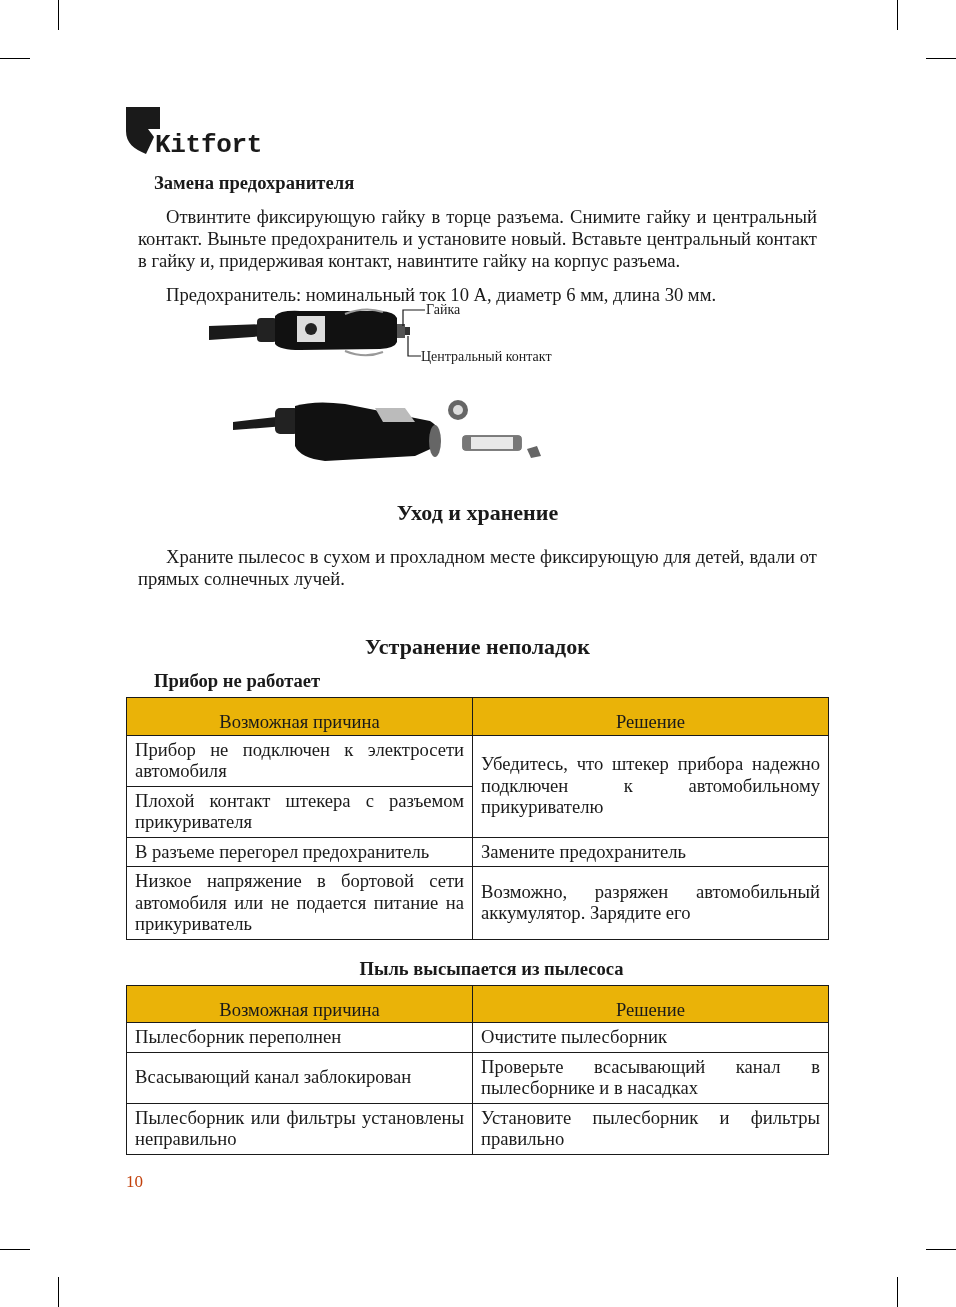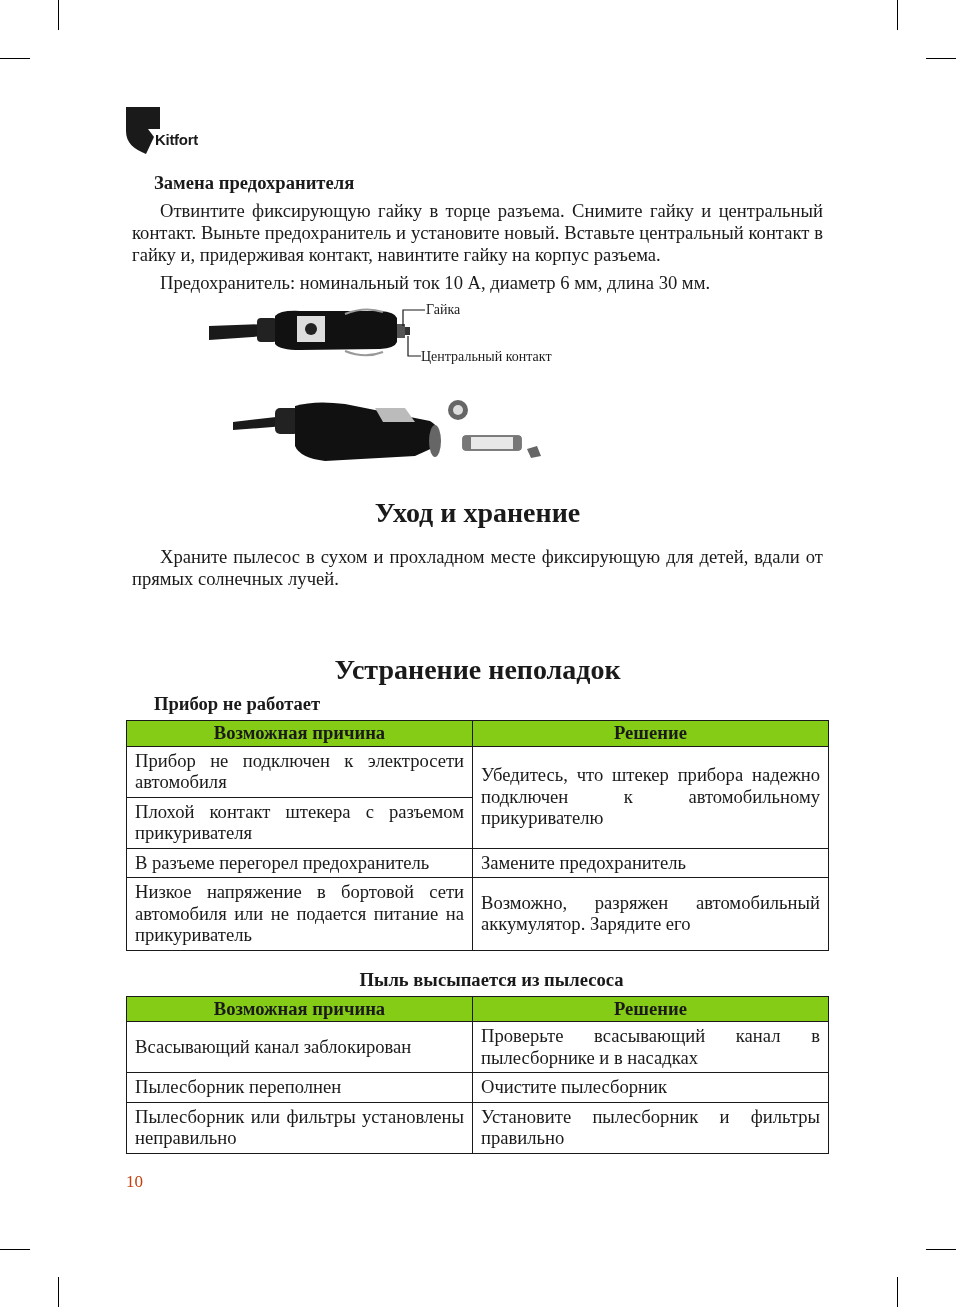--- a/index.html
+++ b/index.html
@@ -1,31 +1,31 @@
 <!DOCTYPE html>
 <html><head>
   <meta charset="utf-8">
   <style>
     html, body { margin: 0; padding: 0; background: #ffffff; }
     body { width: 956px; height: 1307px; position: relative; overflow: hidden;
            font-family: "Liberation Serif", "DejaVu Serif", serif; color: #1a1a1a; }
     .crop { position: absolute; background: #000; }
     .logo { position: absolute; left: 126px; top: 107px; width: 100px; height: 50px; }
-    .logo-text { position: absolute; left: 29px; top: 25px; font-family: Liberation Sans, sans-serif;
-                 font-weight: bold; font-size: 15px; letter-spacing: -0.3px; color: #1a1a1a; line-height: 1; }
+    .logo-text { position: absolute; left: 29px; top: 25px; font-family: Liberation Mono, monospace;
+                 font-weight: bold; font-size: 26px; letter-spacing: -0.3px; color: #1a1a1a; line-height: 1; }
     .content { position: absolute; left: 126px; width: 703px; }
-    .para { font-size: 18.6px; line-height: 22px; margin: 6px; text-align: justify; }
+    .para { font-size: 18.6px; line-height: 22px; margin: 12px; text-align: justify; }
     .para.indent { text-indent: 28px; }
     .subhead { font-weight: bold; font-size: 18.6px; line-height: 22px; margin: 0; padding-left: 28px; }
-    .h2 { font-weight: bold; font-size: 28px; text-align: center; margin: 0; line-height: 26px; }
+    .h2 { font-weight: bold; font-size: 22px; text-align: center; margin: 0; line-height: 26px; }
     .figure { position: absolute; left: 205px; top: 296px; width: 420px; height: 175px; }
     .callout { position: absolute; font-size: 14px; line-height: 20px; }
     table { border-collapse: collapse; width: 703px; table-layout: fixed; font-size: 18.6px; }
     th, td { border: 1px solid #1a1a1a; padding: 3px 8px 4px 8px; vertical-align: middle; line-height: 21.5px; }
-    th { background: #84cc16; font-weight: bold; text-align: center; padding: 1px 8px 2px 8px; }
+    th { background: #eab308; font-weight: normal; text-align: center; padding: 13px 8px 2px 8px; }
     td { text-align: justify; }
     .col1 { width: 346px; }
     .page-num { position: absolute; left: 126px; top: 1172px; font-size: 17px; color: #c2410c; }
   </style>
 </head>
 <body>
 
 <div class="crop" style="left:58px;top:0;width:1px;height:30px;"></div>
 <div class="crop" style="left:0;top:58px;width:30px;height:1px;"></div>
 <div class="crop" style="left:897px;top:0;width:1px;height:30px;"></div>
@@ -81,21 +81,21 @@
   </svg>
   <span class="callout" style="left:221px;top:4px;">Гайка</span>
   <span class="callout" style="left:216px;top:51px;">Центральный контакт</span>
 </div>
 
 <div class="content" style="top:500px;">
   <h2 class="h2">Уход и хранение</h2>
   <p class="para indent" style="margin-top:20px;">Храните пылесос в сухом и прохладном месте фиксирующую для детей, вдали от прямых солнечных лучей.</p>
 </div>
 
-<div class="content" style="top:634px;margin-top:23px;">
+<div class="content" style="top:634px;">
   <h2 class="h2">Устранение неполадок</h2>
   <p class="subhead" style="margin-top:10px;margin-bottom:5px;">Прибор не работает</p>
   <table>
     <colgroup>
         <col class="col1">
         <col>
       </colgroup>
     <tbody>
         <tr>
       <th>Возможная причина</th>
@@ -124,26 +124,26 @@
     <colgroup>
         <col class="col1">
         <col>
       </colgroup>
     <tbody>
         <tr>
       <th>Возможная причина</th>
       <th>Решение</th>
     </tr>
     <tr>
+      <td>Пылесборник переполнен</td>
+      <td>Очистите пылесборник</td>
+    </tr>
+    <tr>
       <td style="text-align:left;">Всасывающий канал заблокирован</td>
       <td>Проверьте всасывающий канал в пылесборнике и в насадках</td>
-    </tr>
-    <tr>
-      <td>Пылесборник переполнен</td>
-      <td>Очистите пылесборник</td>
     </tr>
     <tr>
       <td>Пылесборник или фильтры установлены неправильно</td>
       <td>Установите пылесборник и фильтры правильно</td>
     </tr>
   </tbody>
     </table>
 </div>
 
 <div class="page-num">10</div>

